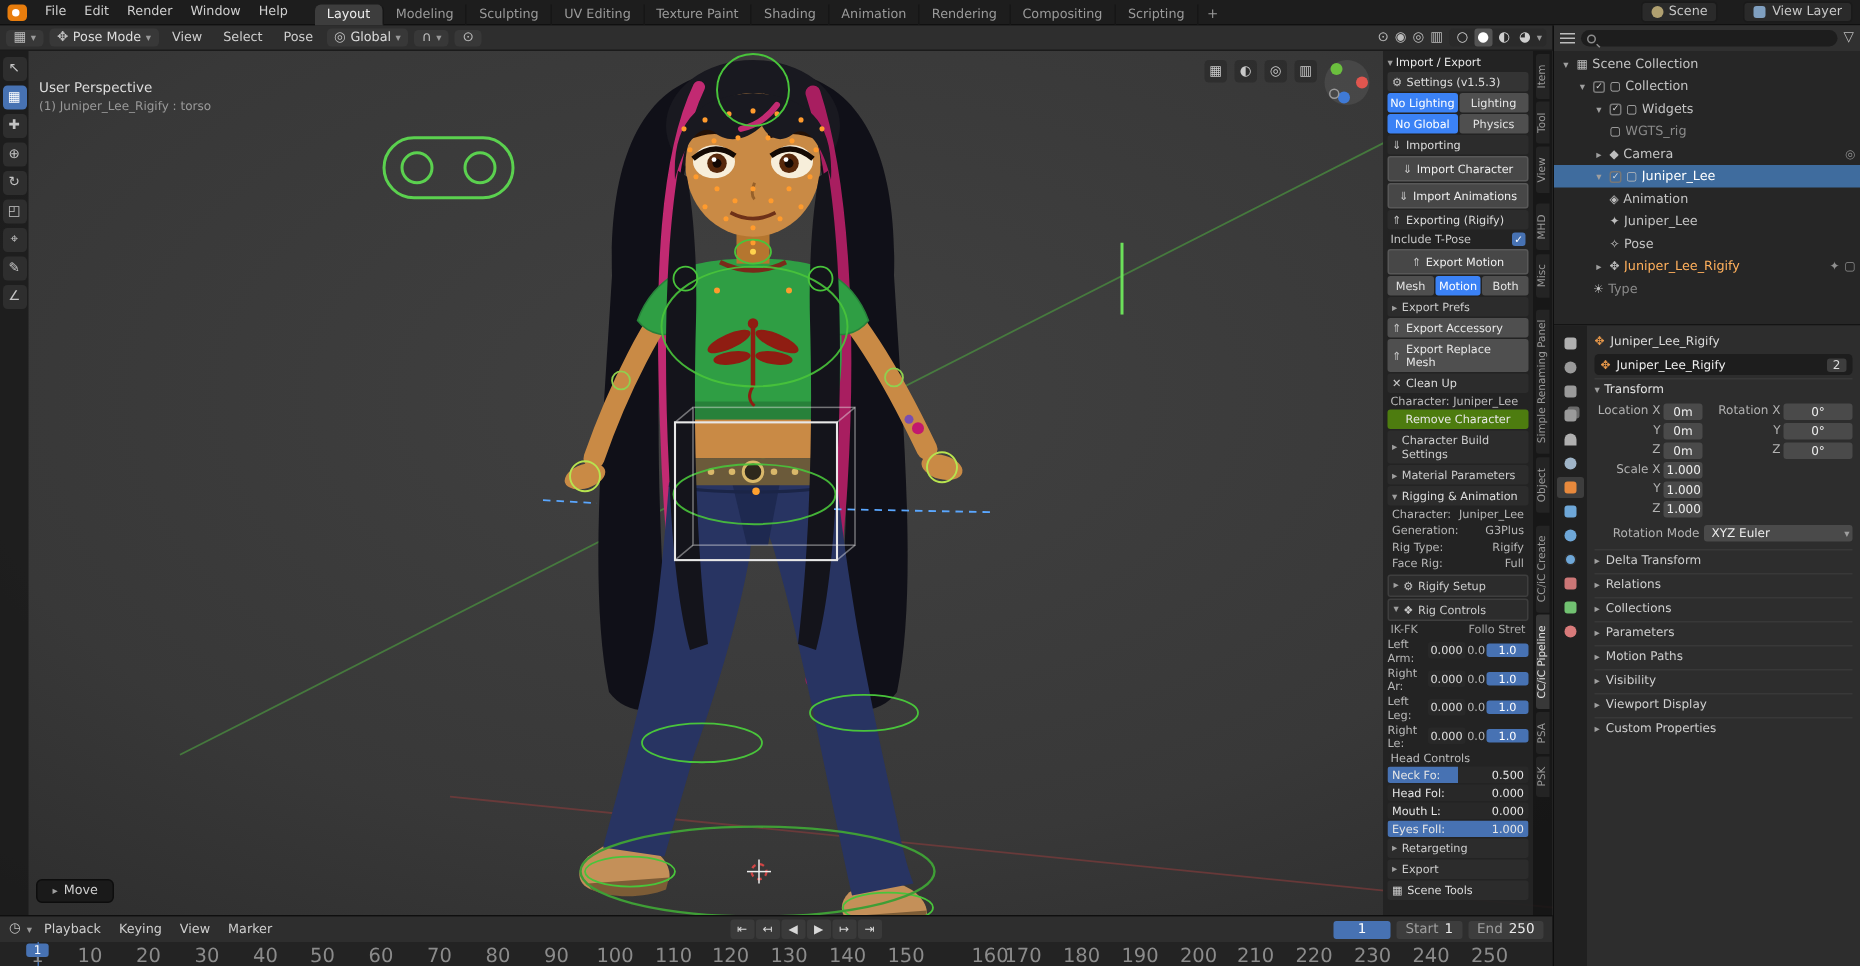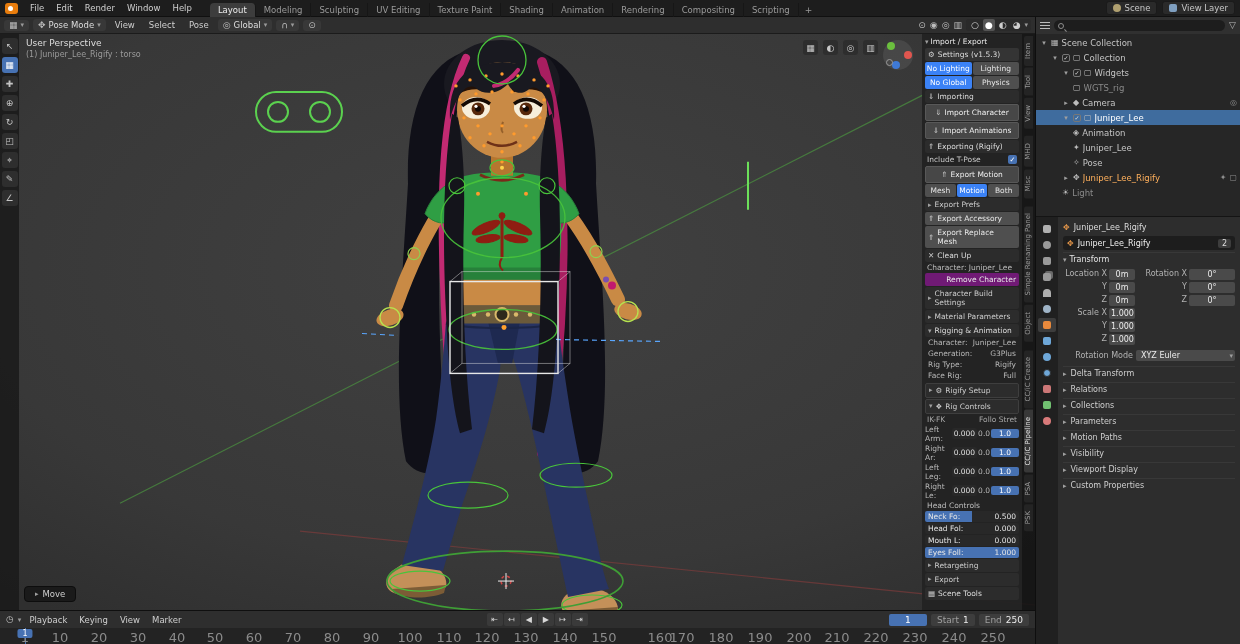--- a/index.html
+++ b/index.html
@@ -9,21 +9,21 @@
 
 
 .topbar{height:17px;background:#1d1d1d;display:flex;align-items:center;padding:0 5px;border-bottom:1px solid #101010;flex:0 0 auto}
 .blender-logo{width:13px;height:11px;border-radius:3px;background:#e87d0d;margin-right:6px;position:relative}
 .blender-logo::after{content:"";position:absolute;left:3px;top:3px;width:5px;height:5px;border-radius:50%;background:#fff}
 .menu-item{padding:1px 6px;border-radius:3px;font-size:8.5px;color:#cfcfcf}
 .ws-tabs{display:flex;margin-left:12px;height:17px;align-items:flex-end}
 .ws-tab{padding:2px 8px;font-size:8.5px;color:#9a9a9a;border-right:1px solid #161616}
 .ws-tab.active{background:#3d3d3d;color:#ececec;border-radius:4px 4px 0 0}
 .ws-add{padding:2px 6px;color:#9a9a9a}
-.topbar-right{margin-left:auto;display:flex;gap:5px;align-items:center}
+.topbar-right{margin-left:auto;display:flex;gap:17px;align-items:center}
 .tb-chip{display:flex;align-items:center;gap:4px;background:#2a2a2a;border:1px solid #1a1a1a;border-radius:3px;padding:1px 6px;font-size:8.5px}
 .tb-ico{width:8px;height:8px;border-radius:2px;background:#8a8a8a}
 .tb-ico.scene{background:#b0a070;border-radius:50%}
 .tb-ico.layers{background:#7f9fc0}
 
 
 .workarea{flex:1;display:flex;min-height:0}
 .left-stack{flex:1;display:flex;flex-direction:column;min-width:0}
 .right-col{width:205px;flex:0 0 auto;display:flex;flex-direction:column;border-left:1px solid #0e0e0e;background:#2d2d2d}
 
@@ -41,21 +41,21 @@
 
 .vp-body{flex:1;position:relative;min-height:0;background:#3a3a3a;overflow:hidden}
 .scene-svg{position:absolute;inset:0;width:100%;height:100%}
 
 
 .toolbar{position:absolute;left:0;top:0;bottom:0;width:19px;background:rgba(26,26,26,.88);display:flex;flex-direction:column;align-items:center;padding-top:4px;gap:3px;z-index:4}
 .tool-btn{width:16px;height:16px;border-radius:3px;display:flex;align-items:center;justify-content:center;font-size:9px;color:#c4c4c4;background:#2e2e2e}
 .tool-btn.active{background:#4772b3;color:#fff}
 
 
-.vp-text{position:absolute;left:26px;top:4px;z-index:3;pointer-events:none}
+.vp-text{position:absolute;left:26px;top:20px;z-index:3;pointer-events:none}
 .vp-text .l1{font-size:9px;color:#dedede}
 .vp-text .l2{font-size:8px;color:#9a9a9a;margin-top:2px}
 
 
 .gizmo-cluster{position:absolute;top:6px;right:122px;display:flex;align-items:flex-start;gap:5px;z-index:3}
 .gz-ico{width:15px;height:15px;border-radius:3px;background:rgba(40,40,40,.65);display:flex;align-items:center;justify-content:center;font-size:9px;color:#c9c9c9}
 .nav-ball{width:30px;height:30px;border-radius:50%;background:rgba(90,90,90,.45);position:relative}
 .nav-dot{position:absolute;width:8px;height:8px;border-radius:50%}
 .nav-dot.x{background:#e0564f;right:1px;top:11px}
 .nav-dot.y{background:#6bbf3e;left:4px;top:2px}
@@ -72,21 +72,21 @@
 .np-sec.dark{background:#2c2c2c}
 .np-seg{display:flex;gap:1px}
 .np-btn{flex:1;background:#4f4f4f;color:#e4e4e4;text-align:center;padding:2px 0;border-radius:2px}
 .np-btn.blue{background:#3b82f6;color:#fff}
 .np-big{background:#474747;border:1px solid #585858;border-radius:2px;padding:3px 2px;display:flex;align-items:center;justify-content:center;gap:3px;color:#eee}
 .np-row{display:flex;align-items:center;justify-content:space-between;padding:1px 2px;color:#c9c9c9}
 .np-chk{width:9px;height:9px;background:#4772b3;border-radius:2px;color:#fff;font-size:7px;display:flex;align-items:center;justify-content:center}
 .np-col{display:flex;align-items:center;gap:3px;background:#2c2c2c;border-radius:2px;padding:2px 3px;color:#cdcdcd}
 .np-col.box{border:1px solid #3e3e3e}
 .np-btnrow{background:#4f4f4f;border-radius:2px;padding:2px 3px;display:flex;align-items:center;gap:3px;color:#e8e8e8}
-.np-btnrow.light{background:#701a75;justify-content:flex-end}
+.np-btnrow.light{background:#4d7c0f;justify-content:center}
 .np-text{padding:0 2px;color:#bdbdbd}
 .np-info{display:flex;justify-content:space-between;padding:0 3px;color:#b8b8b8;line-height:1.35}
 .ik-head{display:flex;align-items:center;padding:0 2px;color:#a9a9a9}
 .ik-head .sp{flex:1}
 .ik-row{display:flex;align-items:center;gap:1px}
 .ik-name{width:33px;color:#b8b8b8}
 .ik-val{flex:1;background:#282828;border-radius:2px;text-align:right;padding:1px 2px;color:#e0e0e0}
 .ik-f{width:12px;text-align:right;color:#b8b8b8}
 .ik-s{width:36px;background:#4772b3;border-radius:2px;text-align:center;color:#fff}
 .np-slider{position:relative;background:#282828;border-radius:2px;overflow:hidden;display:flex;justify-content:space-between;padding:1px 3px;color:#e6e6e6}
@@ -775,21 +775,21 @@
             <span class="out-exp">▸</span>
             <span class="out-ico">✥</span>
             <span class="lbl">Juniper_Lee_Rigify</span>
             <span class="out-right">
                 <span>✦</span>
                 <span>▢</span>
               </span>
           </div>
           <div class="out-row d2 dim">
             <span class="out-ico">☀</span>
-            <span class="lbl">Light</span>
+            <span class="lbl">Type</span>
           </div>
         </div>
       </div>
 
       <div class="properties">
         <div class="prop-tabs">
           <div class="prop-tab">
               <span class="pt-dot" style="background:#b0b0b0"></span>
             </div>
           <div class="prop-tab">

